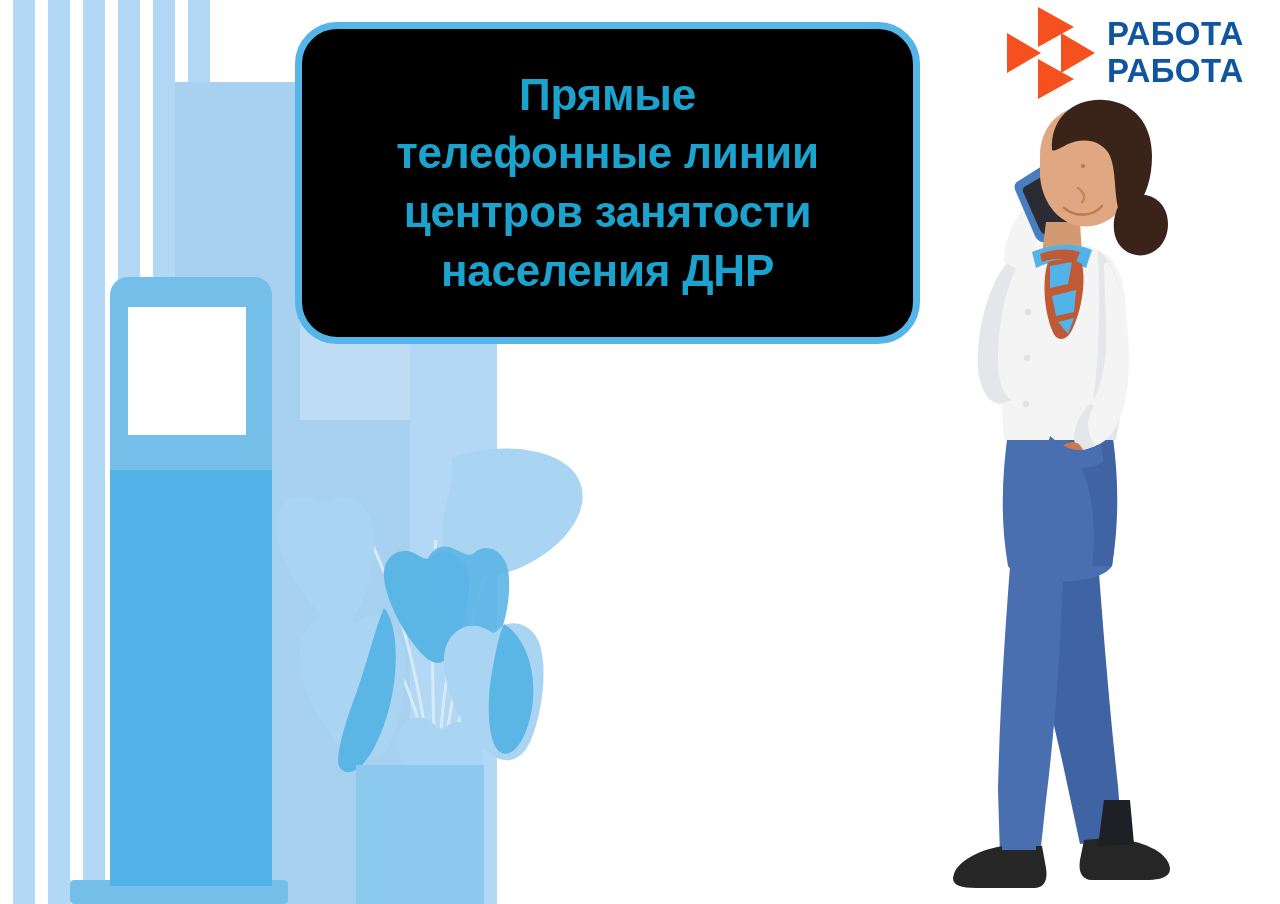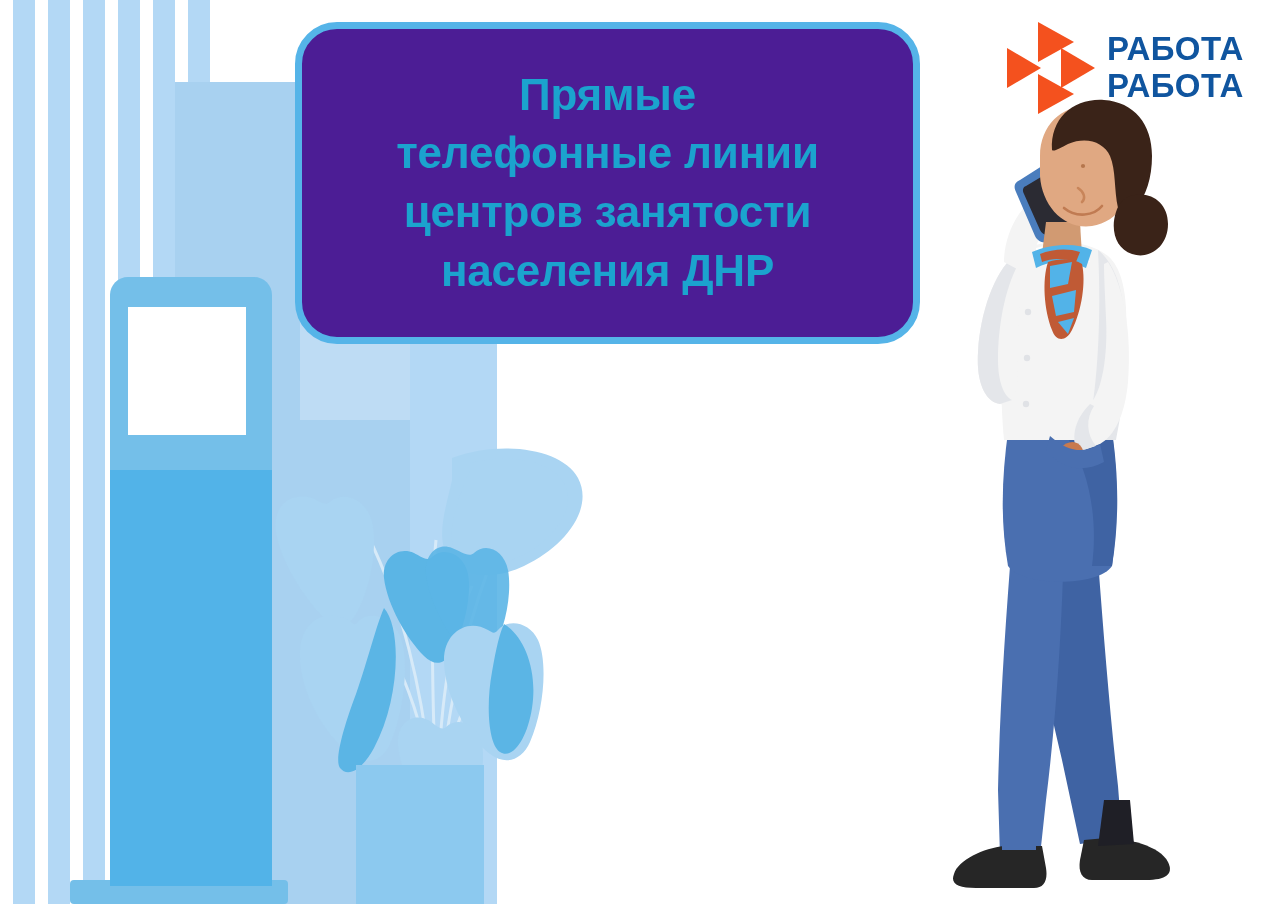--- a/index.html
+++ b/index.html
@@ -28,21 +28,21 @@
   
   .title-card {
     position: absolute;
     left: 295px;
     top: 22px;
     width: 625px;
     height: 322px;
     box-sizing: border-box;
     border: 7px solid #55b4e8;
     border-radius: 42px;
-    background: #4c1d95;
+    background: #000000;
     display: flex;
     align-items: center;
     justify-content: center;
     z-index: 30;
   }
   .title-text {
     font-family: "Liberation Sans", sans-serif;
     font-weight: bold;
     font-size: 44px;
     line-height: 1.33;
@@ -50,21 +50,21 @@
     text-align: center;
     letter-spacing: -0.2px;
     padding: 0 18px;
     white-space: pre-line;
   }
 
   
   .logo {
     position: absolute;
     left: 1005px;
-    top: 18px;
+    top: 3px;
     width: 262px;
     height: 100px;
     display: flex;
     align-items: center;
     z-index: 30;
   }
   .logo-mark {
     width: 92px;
     height: 96px;
     flex: 0 0 auto;

